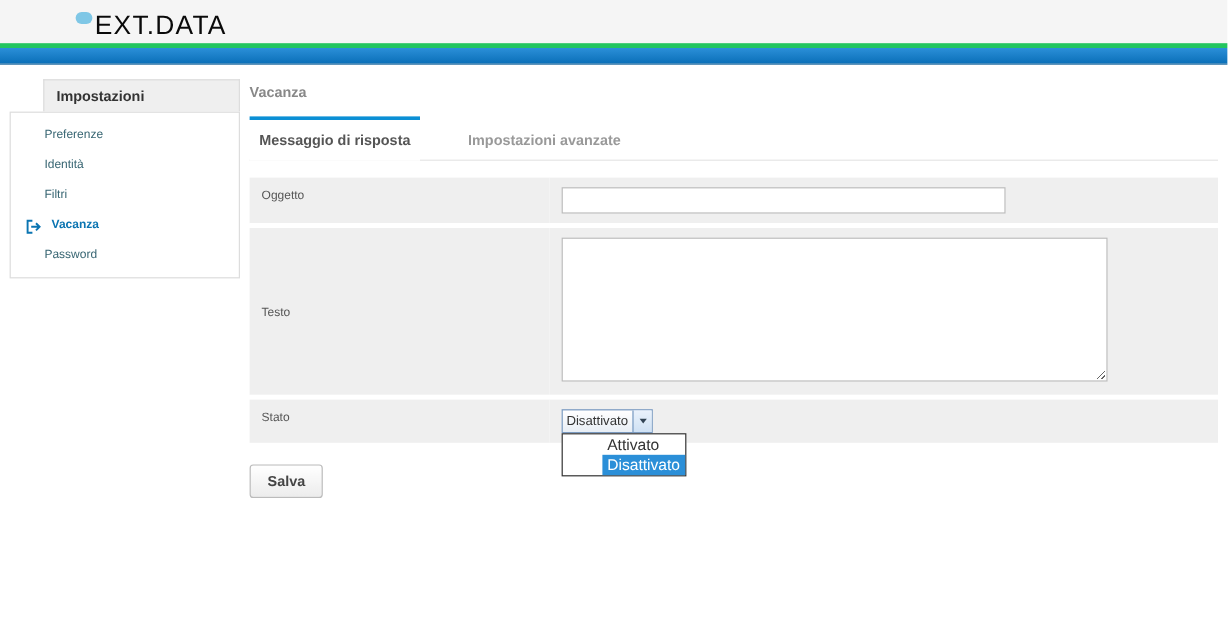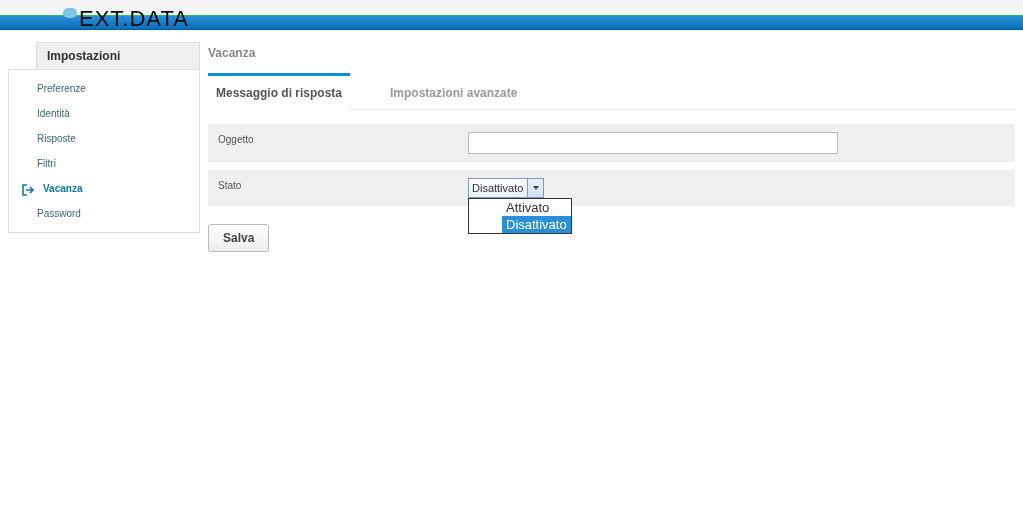--- a/index.html
+++ b/index.html
@@ -6,26 +6,26 @@
     body {
       font-family: "Lucida Grande", "Segoe UI", Arial, sans-serif;
       font-size: 12px;
       color: #333;
       background: #fff;
       width: 1023px;
       height: 520px;
       overflow: hidden;
     }
     .topbar {
-      height: 16px;
+      height: 40px;
       background: #f5f5f5;
-      border-bottom: 1px solid #22c55e;
+      border-bottom: 4px solid #22c55e;
       padding: 0 8px;
       display: flex;
-      align-items: flex-start;
+      align-items: flex-end;
     }
     .bluebar {
       height: 14px;
       background: linear-gradient(to bottom, #2b8fd8, #0a6fb8);
       border-bottom: 1px solid #065a97;
     }
     .logo {
       display: flex;
       align-items: baseline;
       gap: 2px;
@@ -230,21 +230,20 @@
 </div>
 <div class="bluebar"></div>
 
 <div class="main">
 
   <aside class="sidebar">
     <div class="sidebar-header">Impostazioni</div>
     <div class="sidebar-body">
       <div class="sidebar-item"><span>Preferenze</span></div>
       <div class="sidebar-item"><span>Identità</span></div>
-      <div class="sidebar-item"><span>Risposte</span></div>
       <div class="sidebar-item"><span>Filtri</span></div>
       <div class="sidebar-item active">
         <span class="out-icon">
           <svg width="16" height="16" viewBox="0 0 16 16">
               <path d="M6 3 H2 V13 H6" fill="none" stroke="#0b75b2" stroke-width="1.6"></path>
               <path d="M5 8 H12 M9 5 L12 8 L9 11" fill="none" stroke="#0b75b2" stroke-width="1.6"></path>
             </svg>
         </span>
         <span>Vacanza</span>
       </div>
@@ -264,20 +263,26 @@
       <tbody>
           <tr class="form-row-bg">
         <td class="form-label-cell">Oggetto</td>
         <td>
           <input type="text" class="text-input" value="" style="">
         </td>
       </tr>
       <tr class="form-row-gap">
             <td colspan="2"></td>
           </tr>
+      <tr class="form-row-bg">
+        <td class="form-label-cell" style="vertical-align:middle">Testo</td>
+        <td>
+          <textarea class="textarea-input" style=""></textarea>
+        </td>
+      </tr>
       <tr class="form-row-gap">
             <td colspan="2"></td>
           </tr>
       <tr class="form-row-bg">
         <td class="form-label-cell">Stato</td>
         <td>
           <div class="select-wrap">
             <div class="faux-select">
               <span class="sel-label">Disattivato</span>
               <span class="sel-btn">

